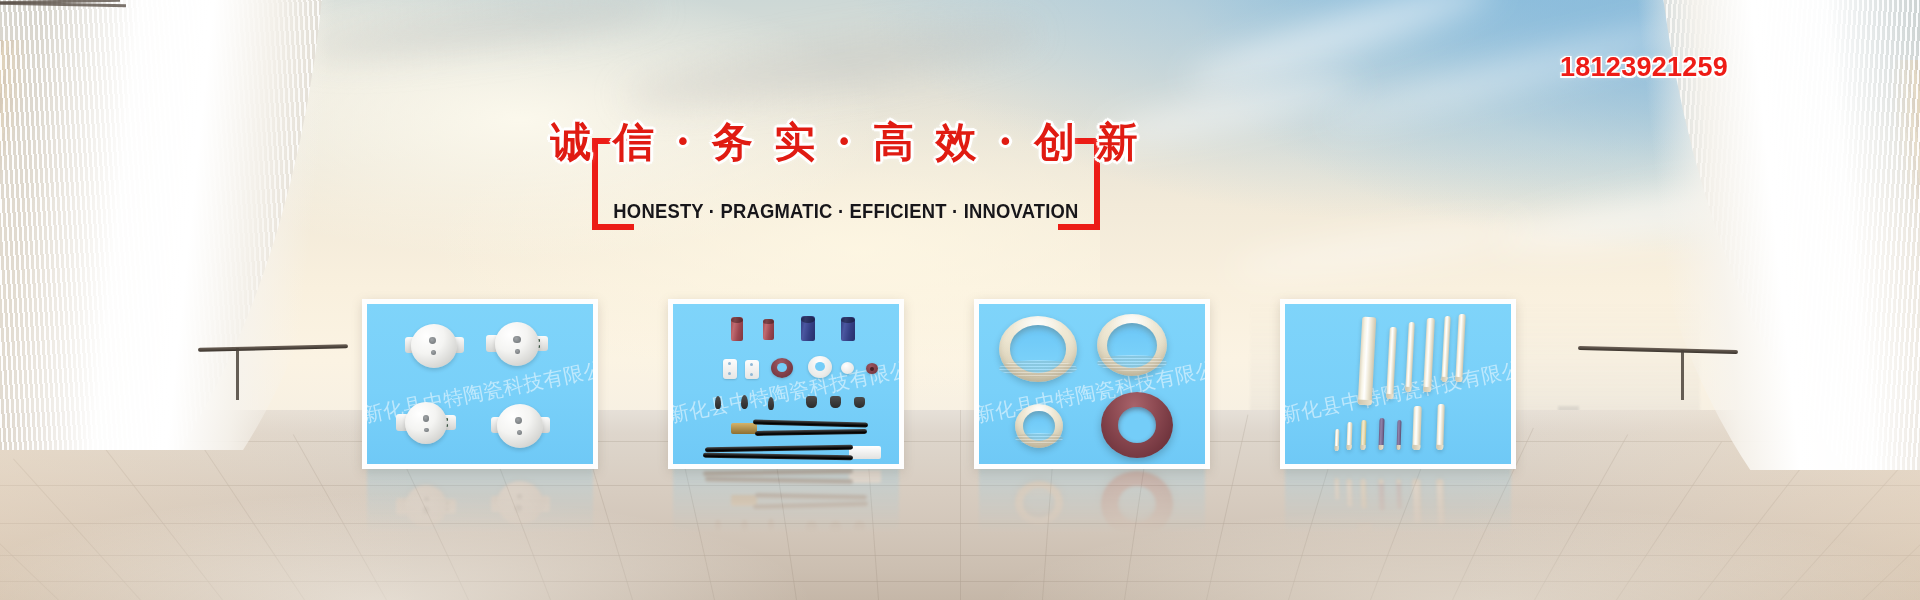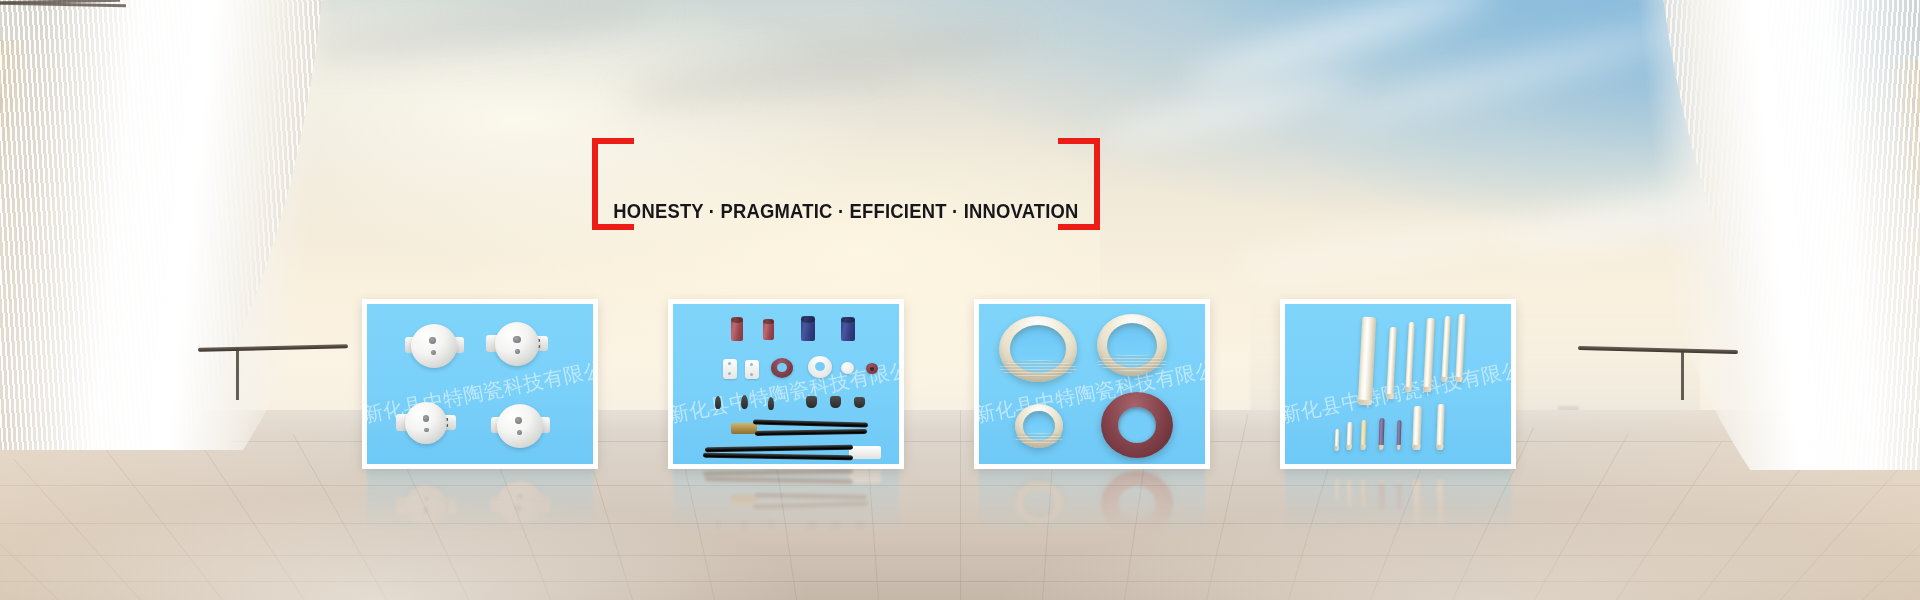--- a/index.html
+++ b/index.html
@@ -438,24 +438,26 @@
       </div>
     </div>
 
   <div class="slogan">
     <div class="brk brk-l-top"></div>
     <div class="brk brk-l-v"></div>
     <div class="brk brk-l-bot"></div>
     <div class="brk brk-r-top"></div>
     <div class="brk brk-r-v"></div>
     <div class="brk brk-r-bot"></div>
+    <div class="slogan-cn">诚 信 · 务 实 · 高 效 · 创 新</div>
     <div class="slogan-en">HONESTY · PRAGMATIC · EFFICIENT · INNOVATION</div>
   </div>
 
   <div class="rtext">
+    <div class="rt-line rt-tel">18123921259</div>
   </div>
 
   <div class="panels">
 
     <div class="panel p1">
       <div class="panel-inner" id="pi1">
         <div class="wm">新化县中特陶瓷科技有限公司</div>
       <div style="position: absolute; left: 44px; top: 20px; width: 46px; height: 44px;">
             <div class="tab" style="left: -6px; top: 13px; width: 14px; height: 16px;"></div>
             <div class="tab" style="left: 38px; top: 13px; width: 15px; height: 16px;"></div>

